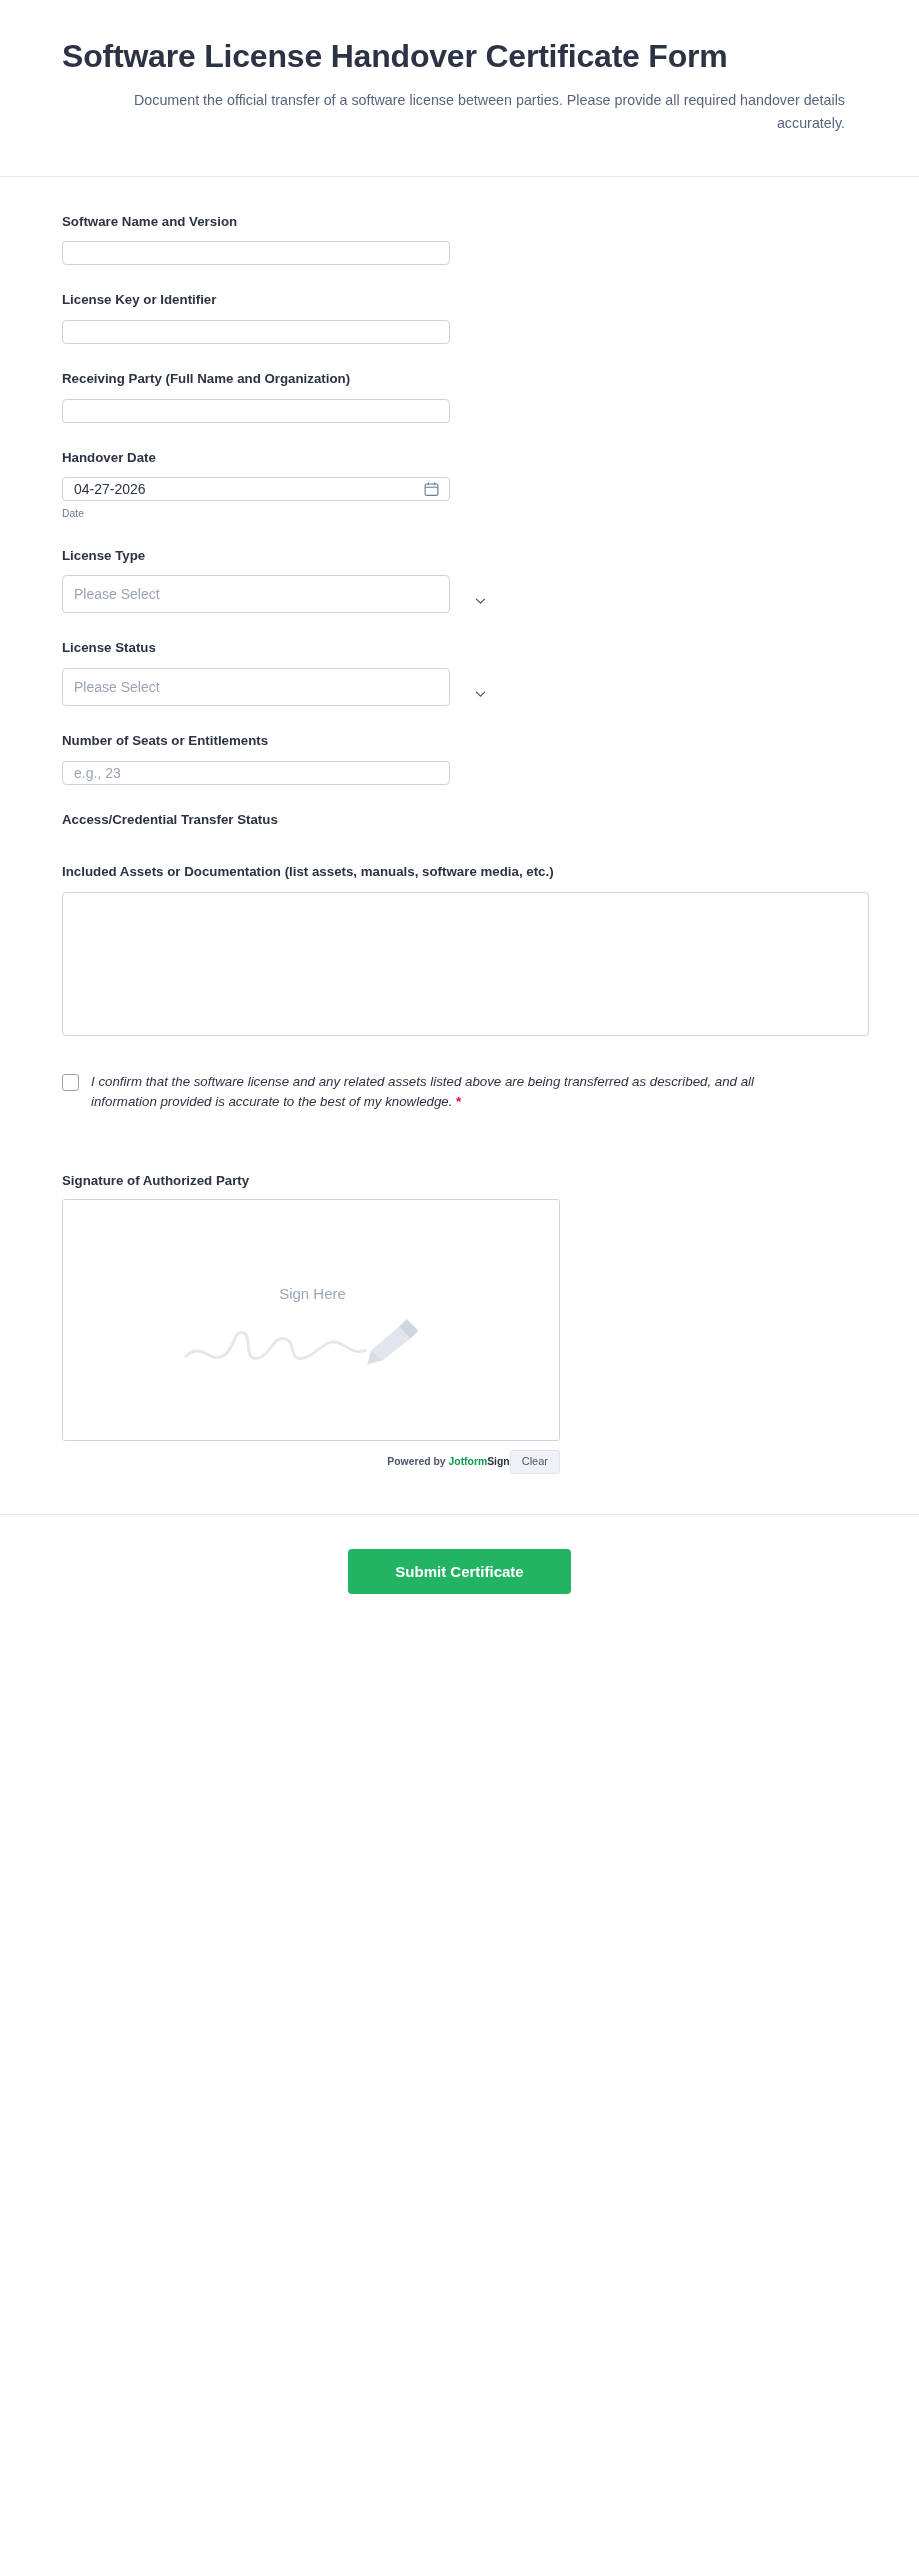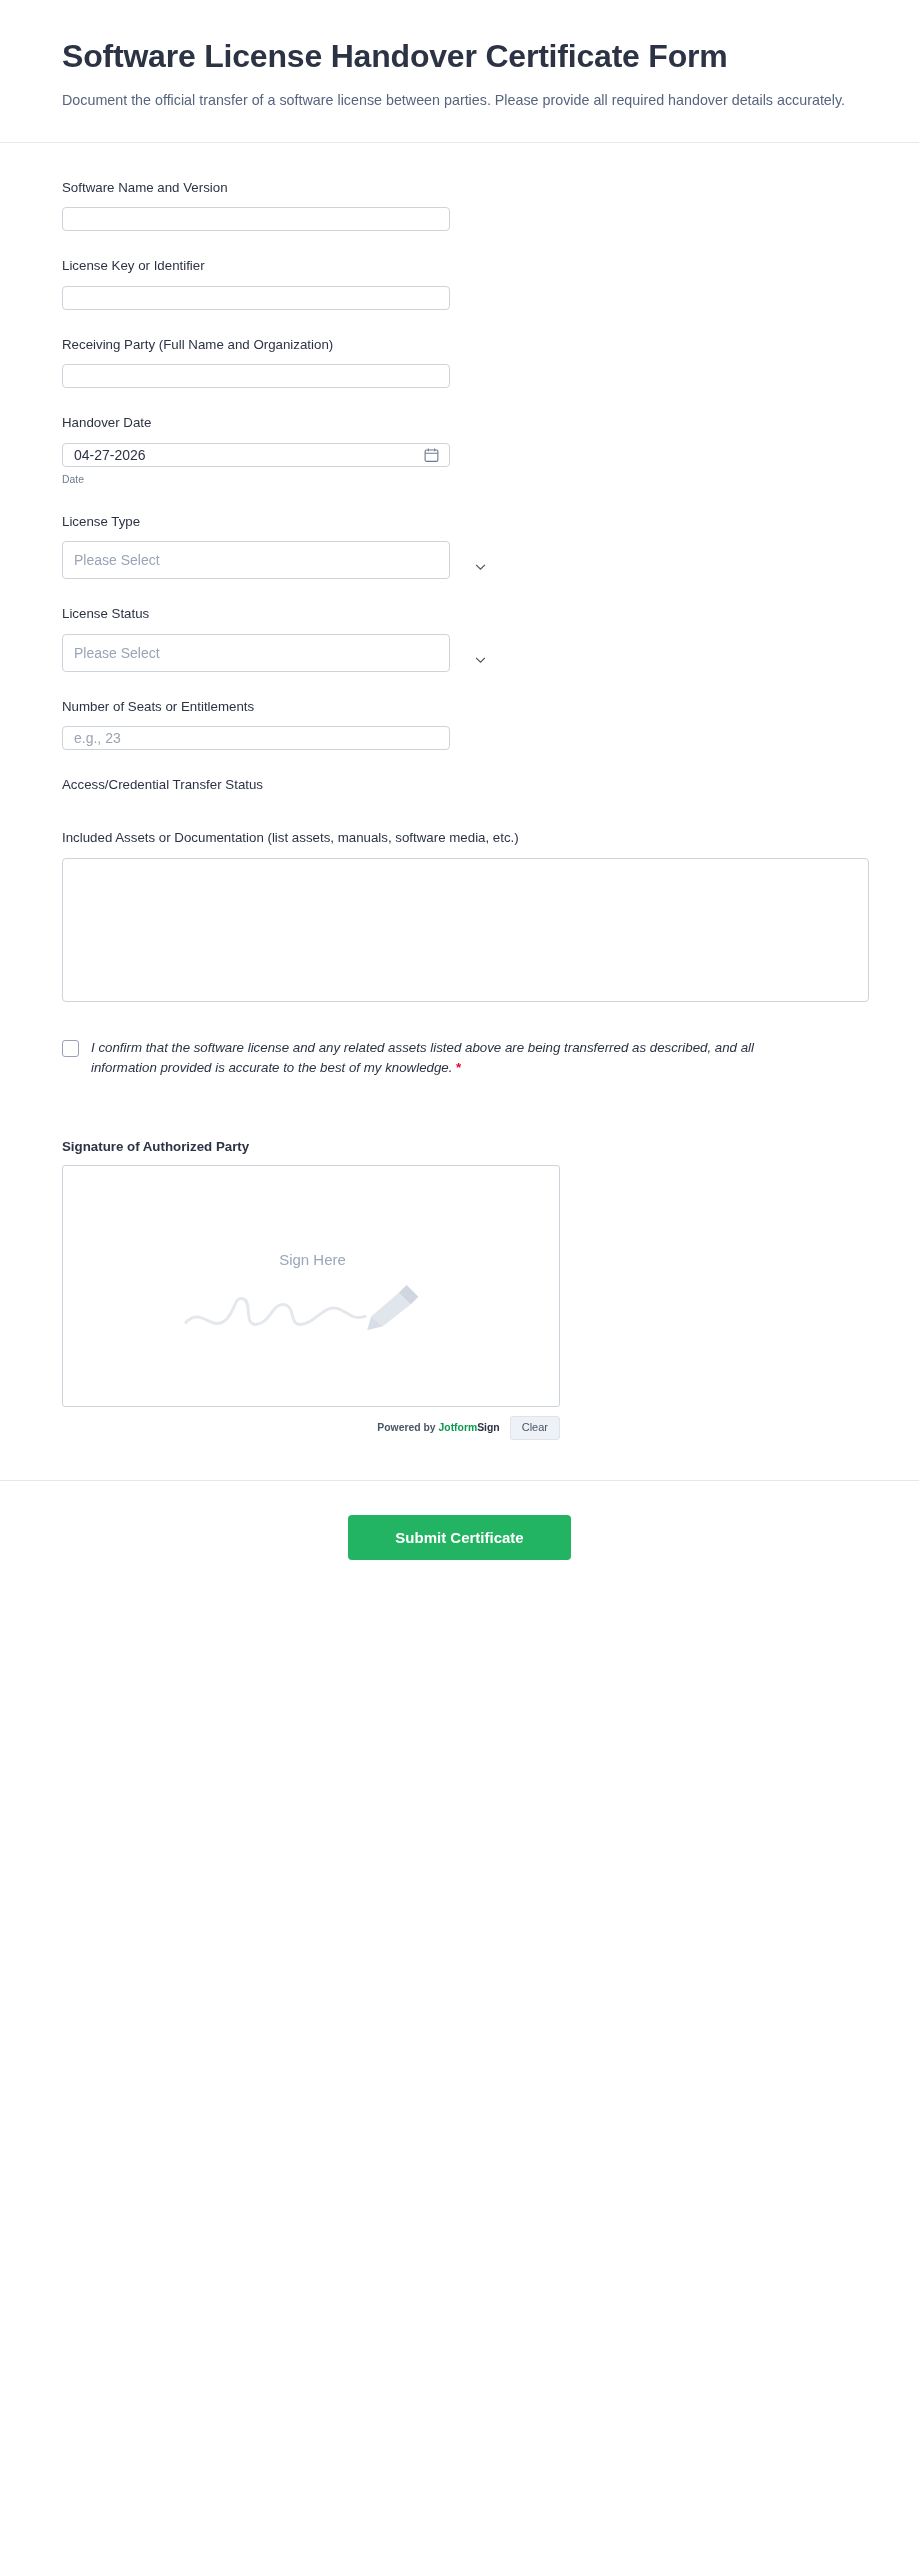--- a/index.html
+++ b/index.html
@@ -30,34 +30,35 @@
     font-weight: bold;
     color: #2c3345;
     margin: 0 0 14px 0;
     letter-spacing: -0.2px;
     max-width: 781px;
   }
   .form-subtitle {
     font-size: 14.3px;
     line-height: 1.55;
     color: #57647e;
-    margin: 0;
+    margin: 12px;
     max-width: 801px;
+    text-align: right;
   }
   
   .form-body {
     padding: 36px 62px 0 62px;
   }
   .field {
     margin-bottom: 26px;
   }
   .field-label {
     display: block;
     font-size: 13.3px;
-    font-weight: normal;
+    font-weight: bold;
     color: #2c3345;
     margin-bottom: 10px;
     line-height: 1.4;
   }
   .req-star {
     color: #e03; 
     font-weight: bold;
     margin-left: 3px;
   }
   .text-input {
@@ -209,21 +210,20 @@
     transform: translateX(-50%);
     width: 267px;
     height: 69px;
     opacity: 0.55;
   }
   .sig-footer {
     width: 498px;
     display: flex;
     align-items: center;
     justify-content: flex-end;
-    gap: 10px;
     margin-top: 9px;
   }
   .powered {
     font-size: 10.4px;
     color: #4a5568;
     font-weight: bold;
   }
   .powered .brand { color: #0a9b4d; }
   .powered .brand2 { color: #2c3345; }
   .clear-btn {

